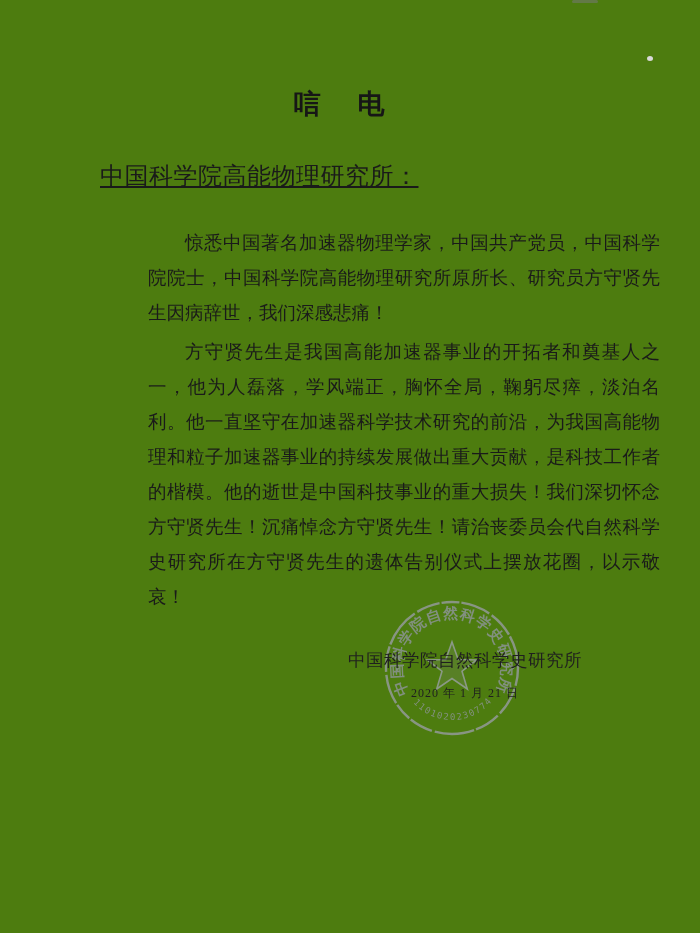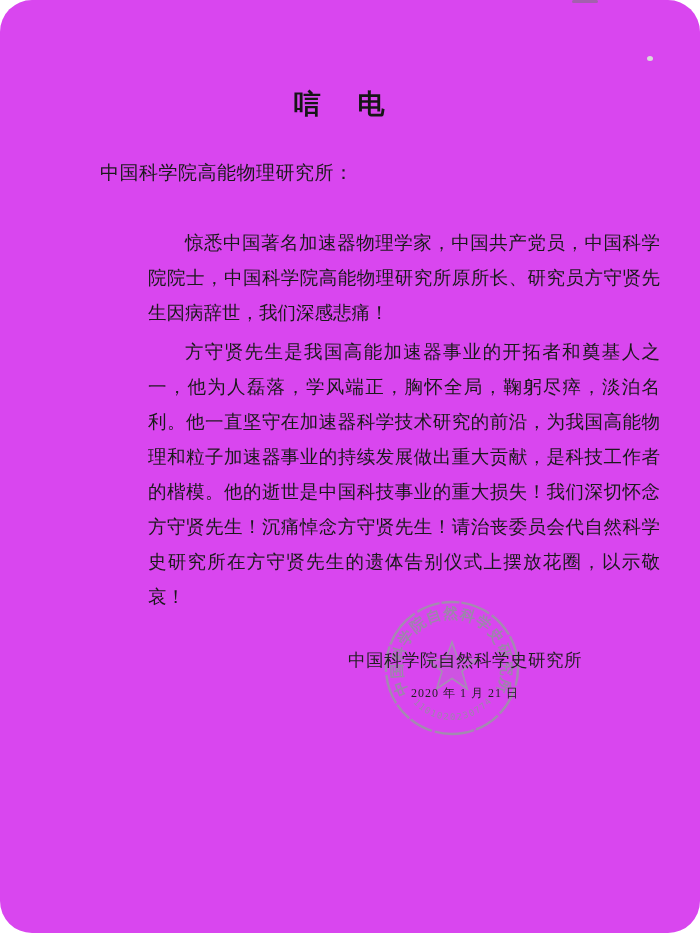--- a/index.html
+++ b/index.html
@@ -6,42 +6,43 @@
   html, body { width: 700px; height: 933px; }
   body {
     position: relative;
     width: 700px;
     height: 933px;
     background: #ffffff;
     font-family: "Liberation Serif", "DejaVu Serif", serif;
     color: #1c1c1c;
     overflow: hidden;
   }
-  .page { position: absolute; inset: 0; background: #d946ef; border-radius: 32px; }
+  .page { position: absolute; inset: 0; background: #4d7c0f; }
 
   .doc-title {
     position: absolute;
     top: 86px;
     left: 0;
     width: 680px;
     text-align: center;
     font-size: 27px;
     font-weight: bold;
     letter-spacing: 2px;
     word-spacing: 26px;
     color: #161616;
   }
 
   .recipient {
     position: absolute;
     top: 160px;
     left: 100px;
-    font-size: 19px;
+    font-size: 24px;
     letter-spacing: 0.5px;
     color: #1a1a1a;
+    text-decoration: underline;
   }
 
   .body-text {
     position: absolute;
     top: 226px;
     left: 100px;
     width: 512px;
     font-size: 18.5px;
     line-height: 35px;
     text-align: justify;

